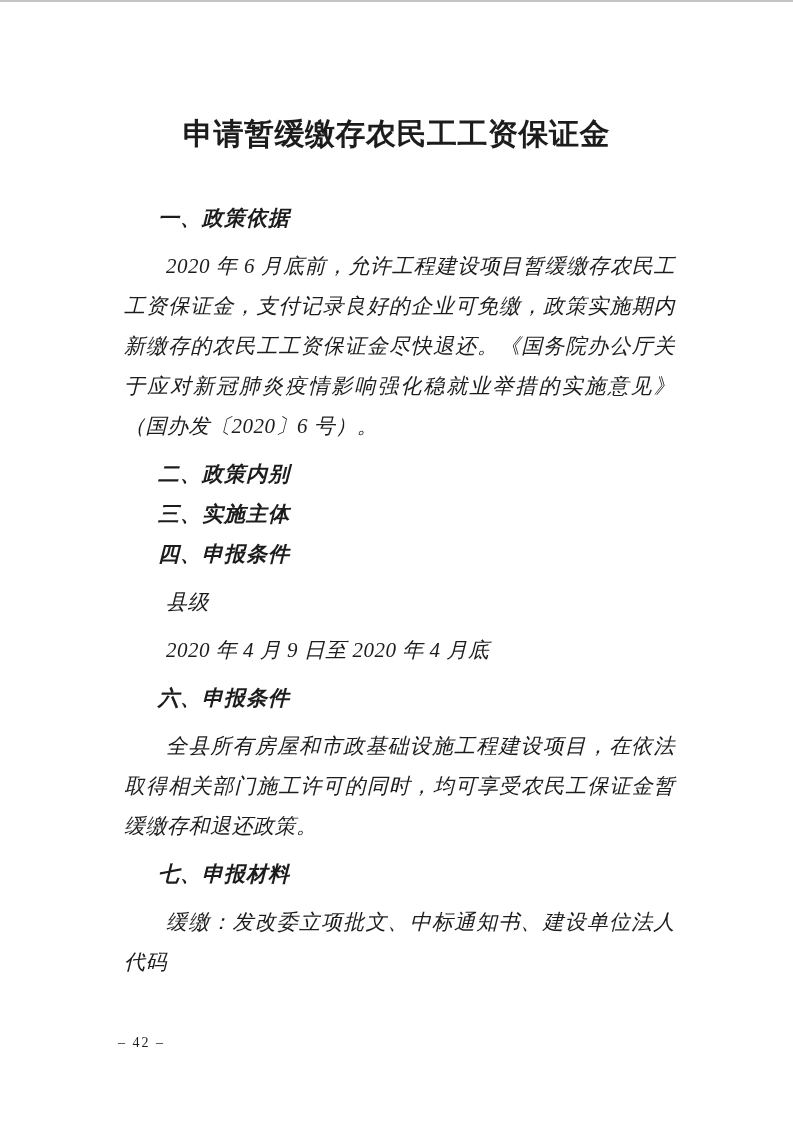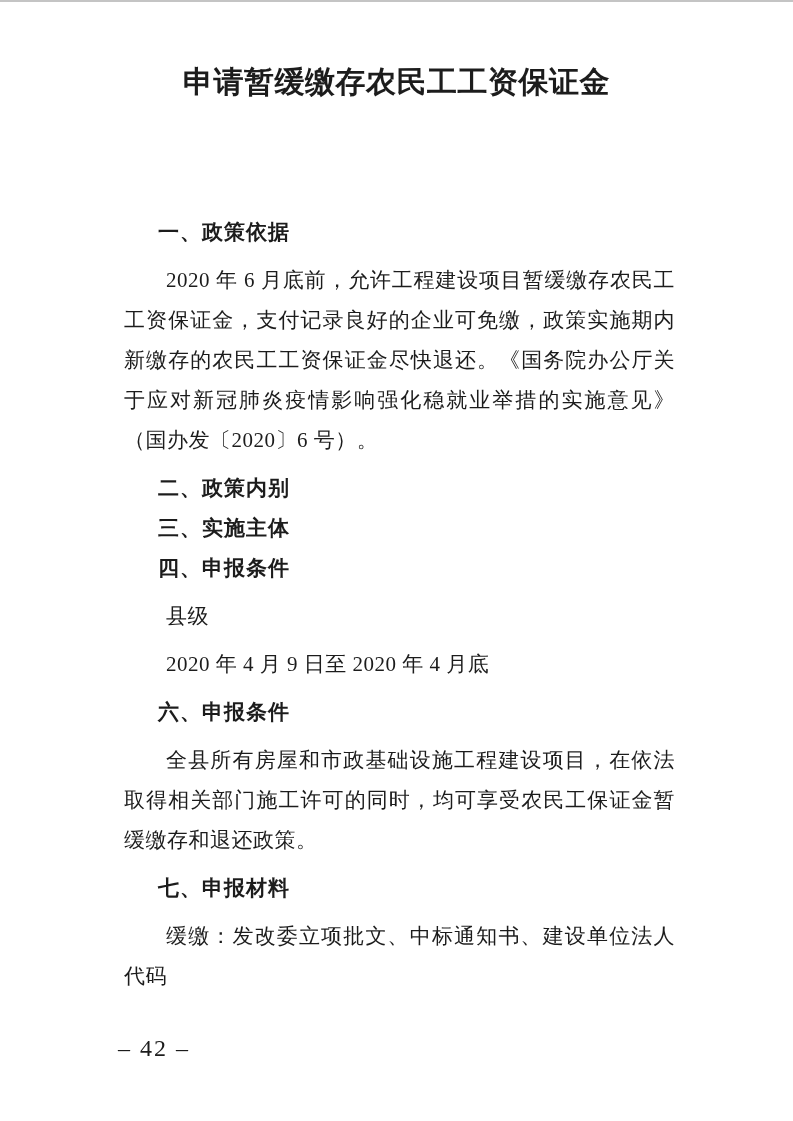--- a/index.html
+++ b/index.html
@@ -19,38 +19,39 @@
   .top-edge-line {
     position: absolute;
     top: 0;
     left: 0;
     right: 0;
     height: 2px;
     background: var(--edge-line, #c4c4c4);
   }
   .doc-title {
     margin: 0;
-    padding-top: 60px;
+    padding-top: 112px;
     text-align: center;
     font-family: "Liberation Serif", "DejaVu Serif", serif;
     font-size: 30px;
     line-height: 44px;
     font-weight: 700;
     letter-spacing: 0.5px;
     color: var(--text-color, #1c1c1c);
   }
   .content {
     position: absolute;
-    top: 212px;
+    top: 198px;
     left: 116px;
     width: 567px;
     font-family: "Liberation Serif", "DejaVu Serif", serif;
     font-size: 21px;
     line-height: 40px;
     color: var(--text-color, #1c1c1c);
+    font-style: italic;
   }
   .content h2.heading {
     margin: 0;
     font-family: "Liberation Sans", "DejaVu Sans", sans-serif;
     font-size: 21px;
     line-height: 40px;
     font-weight: 700;
     text-indent: 2em;
     letter-spacing: 1px;
     color: var(--text-color, #1c1c1c);
@@ -59,21 +60,21 @@
     margin: 8px;
     text-indent: 2em;
     text-align: justify;
     letter-spacing: 0.5px;
   }
   .page-number {
     position: absolute;
     left: 118px;
     top: 1035px;
     font-family: "Liberation Serif", "DejaVu Serif", serif;
-    font-size: 24px;
+    font-size: 14px;
     letter-spacing: 2px;
     color: var(--text-color, #2a2a2a);
     text-align: right;
   }
 </style>
 </head>
 <body>
 
 <div class="page">
   <div class="top-edge-line"></div>

